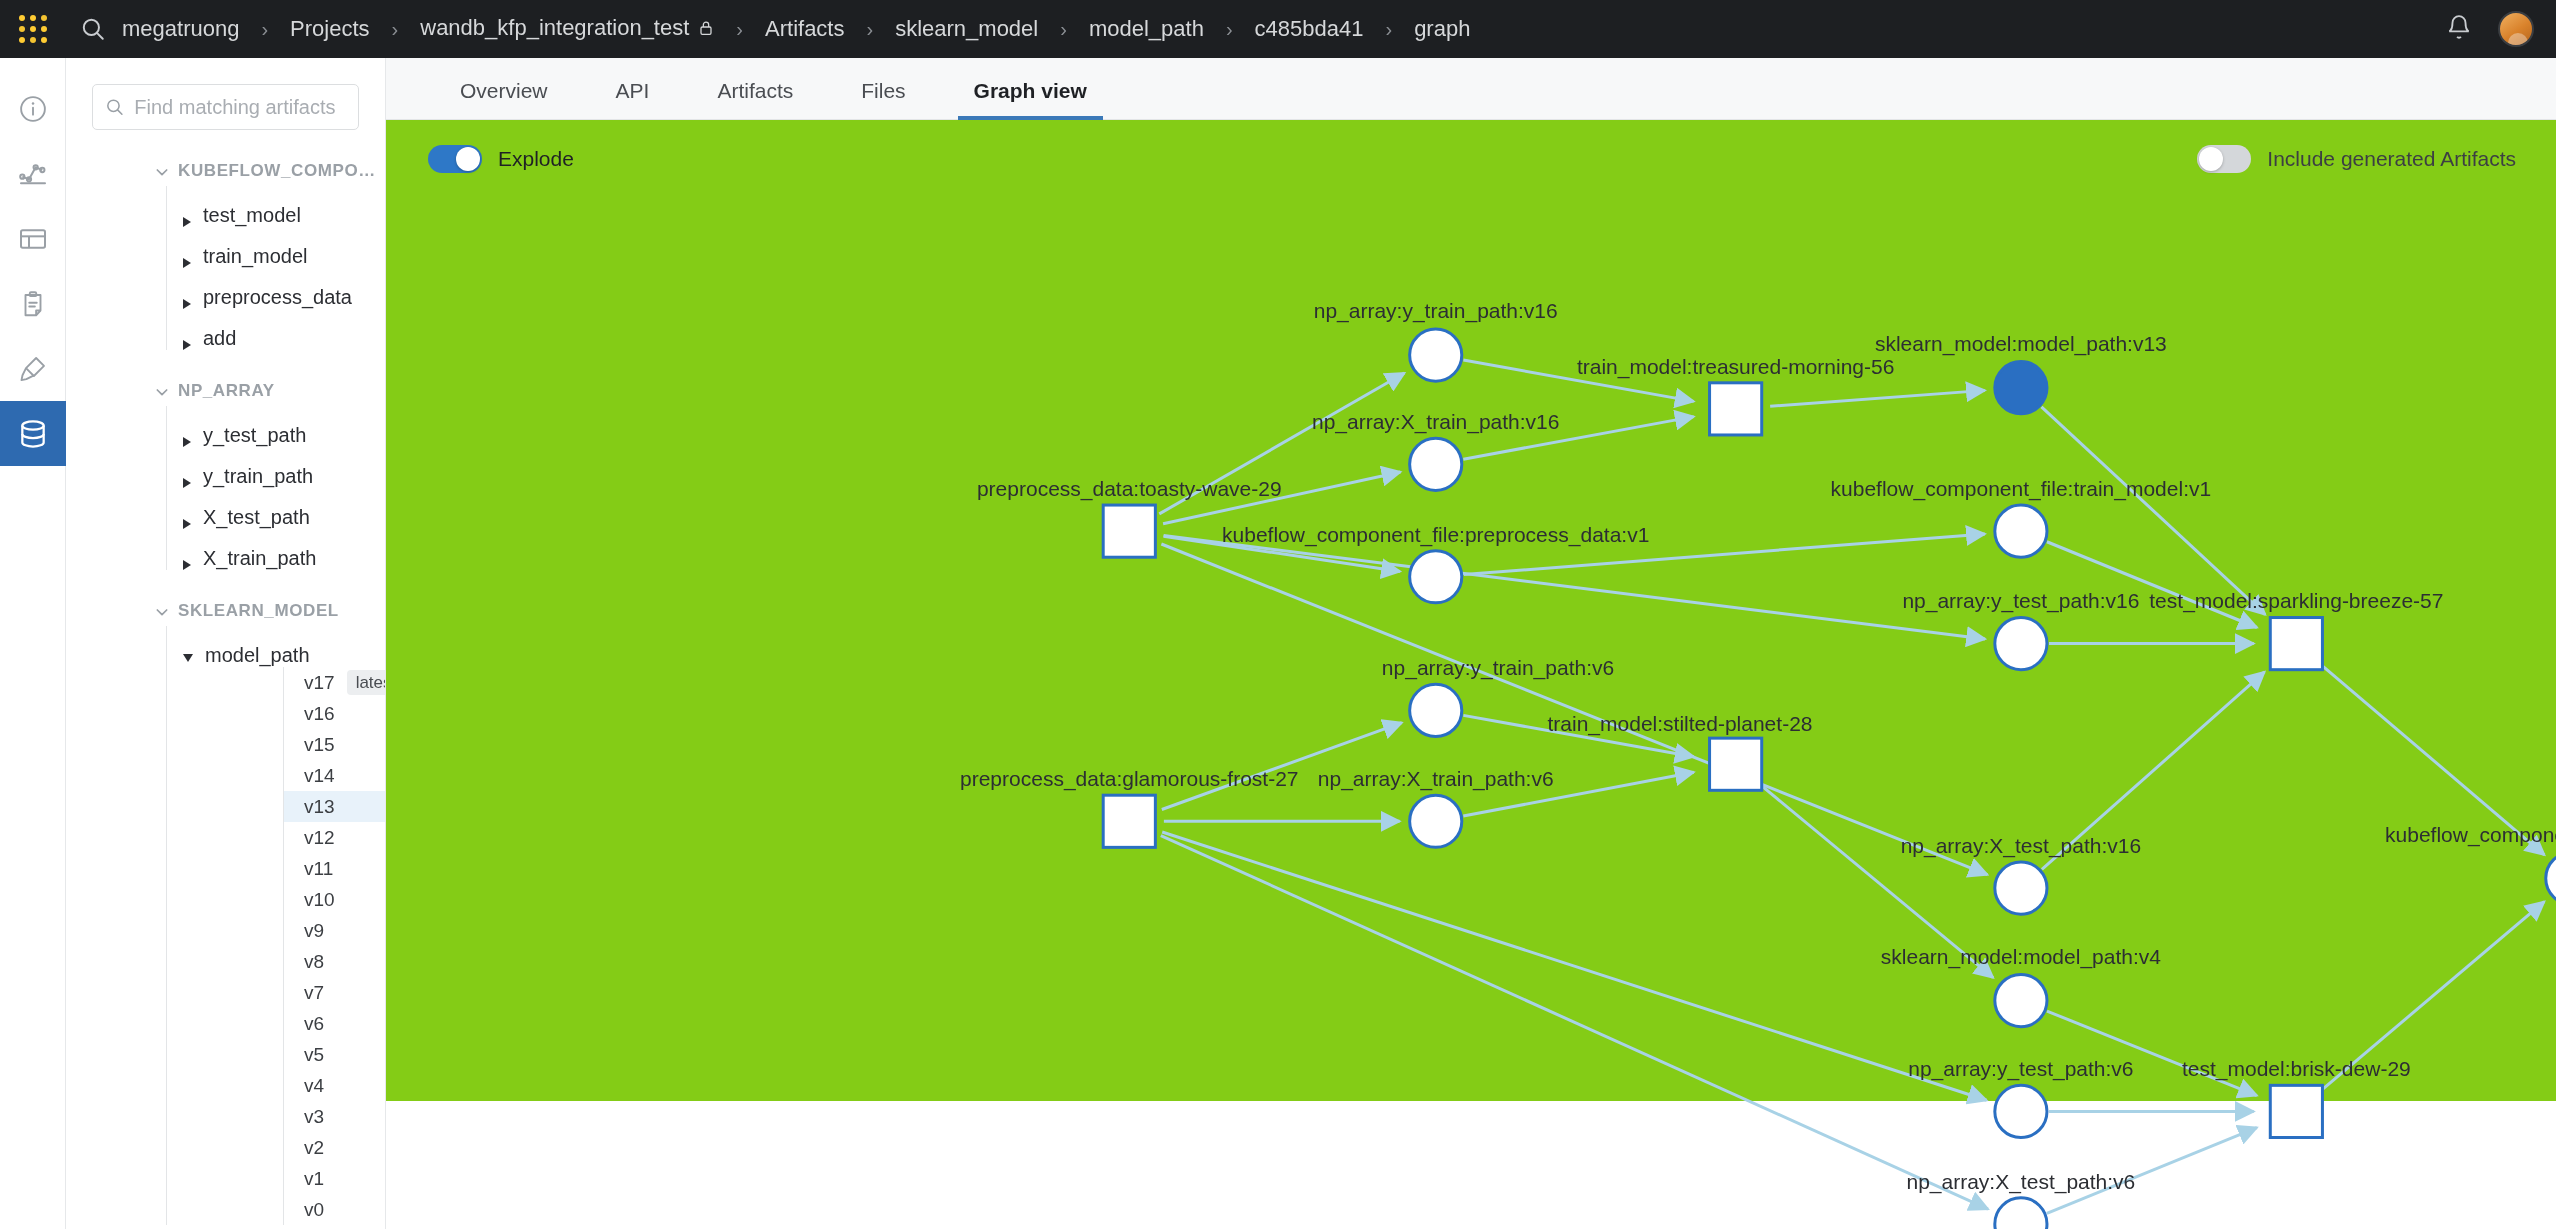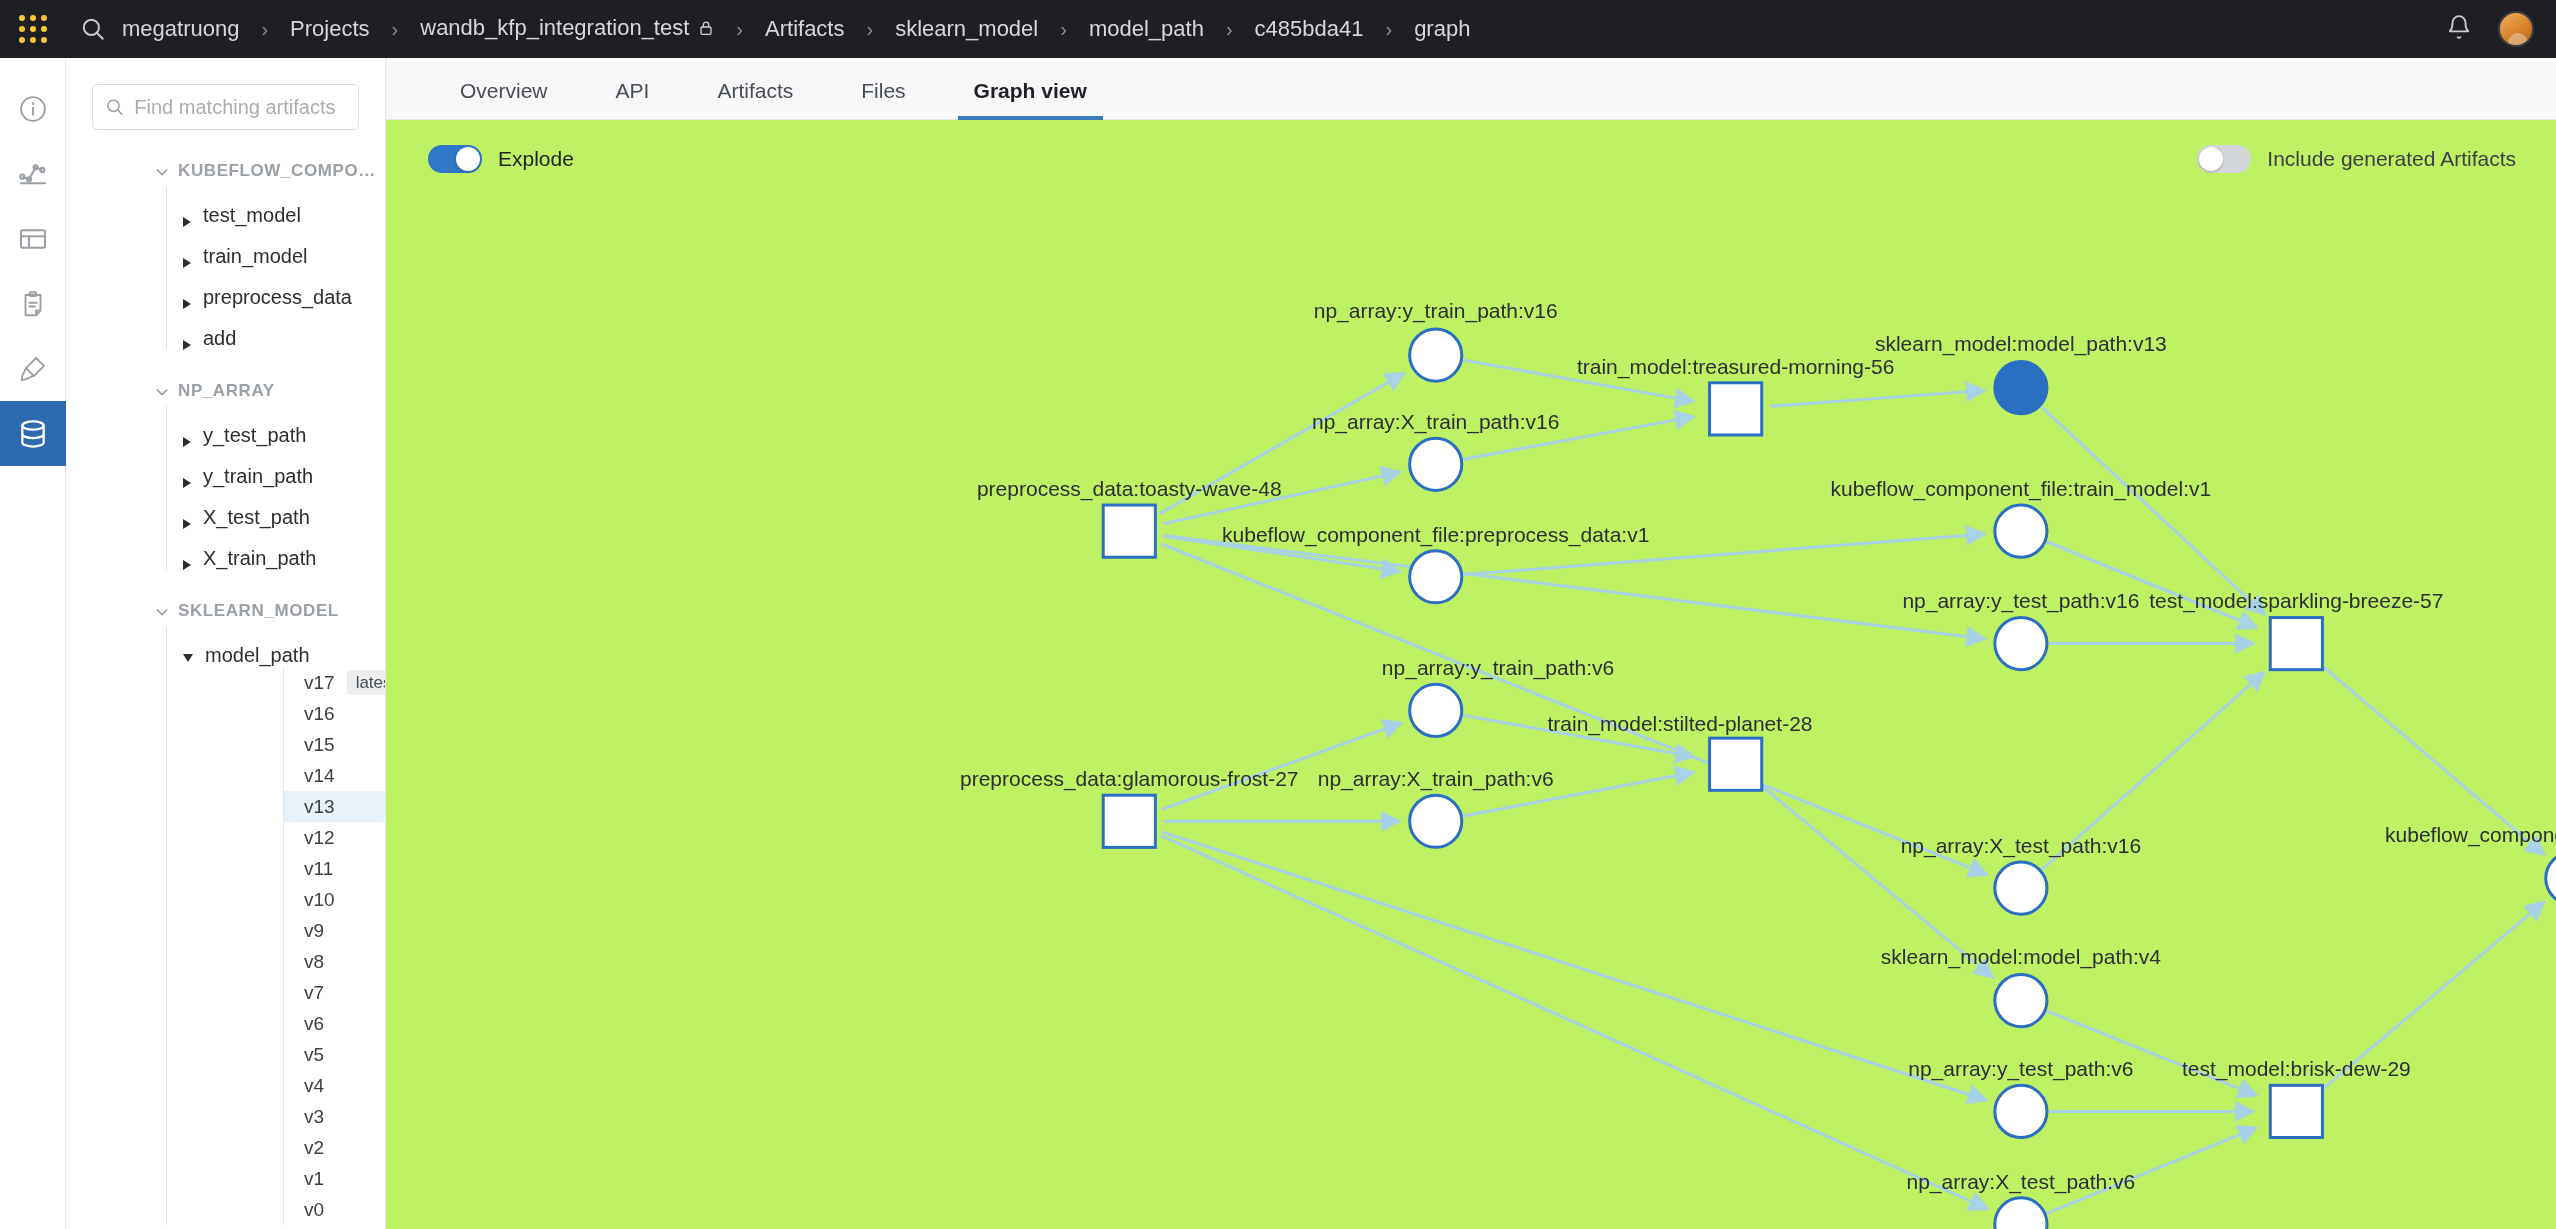--- a/index.html
+++ b/index.html
@@ -84,22 +84,22 @@
     font-size: 19px; color: #3c3f43; cursor: pointer;
   }
   .vitem.sel { background: #e8f2fa; }
   .badge {
     background: #eceef0; color: #4a4d52; font-size: 17px; border-radius: 4px;
     padding: 2px 9px; line-height: 1.25;
   }
 
   
   .main {
-    position: absolute; left: 386px; top: 58px; width: 2170px; height: 1171px;
-    background: #bef264;
+    position: absolute; left: 386px; top: 58px; width: 2170px; height: 1043px;
+    background: #84cc16;
   }
   .tabs {
     height: 62px; display: flex; align-items: flex-end; gap: 0; padding-left: 58px;
     border-bottom: 1px solid #e3e5e7; background: #f7f8f9;
   }
   .tab {
     font-size: 21px; color: #4a4d52; padding: 0 16px 16px 16px; margin-right: 36px;
     cursor: pointer; position: relative; white-space: nowrap;
   }
   .tab.active { color: #1f2125; font-weight: 600; }
@@ -447,21 +447,21 @@
           <circle cx="1634.8899999999999" cy="802.5799999999999" r="26.08" fill="#ffffff" stroke="#2a6fc2" stroke-width="3"></circle>
           <circle cx="1634.8899999999999" cy="913.4199999999998" r="26.08" fill="#ffffff" stroke="#2a6fc2" stroke-width="3"></circle>
           <rect x="1884.28" y="887.3399999999998" width="52.16" height="52.16" fill="#ffffff" stroke="#2a6fc2" stroke-width="3"></rect>
           <circle cx="1634.8899999999999" cy="1025.8899999999999" r="26.08" fill="#ffffff" stroke="#2a6fc2" stroke-width="3"></circle>
         </svg>
       <div id="graph-labels">
           <div class="nodelabel" style="left: 1049.72px; top: 101.35px;">np_array:y_train_path:v16</div>
           <div class="nodelabel" style="left: 1349.64px; top: 156.77px;">train_model:treasured-morning-56</div>
           <div class="nodelabel" style="left: 1634.89px; top: 133.95px;">sklearn_model:model_path:v13</div>
           <div class="nodelabel" style="left: 1049.72px; top: 212.19px;">np_array:X_train_path:v16</div>
-          <div class="nodelabel" style="left: 743.28px; top: 279.02px;">preprocess_data:toasty-wave-48</div>
+          <div class="nodelabel" style="left: 743.28px; top: 279.02px;">preprocess_data:toasty-wave-29</div>
           <div class="nodelabel" style="left: 1049.72px; top: 324.66px;">kubeflow_component_file:preprocess_data:v1</div>
           <div class="nodelabel" style="left: 1634.89px; top: 279.02px;">kubeflow_component_file:train_model:v1</div>
           <div class="nodelabel" style="left: 1634.89px; top: 391.49px;">np_array:y_test_path:v16</div>
           <div class="nodelabel" style="left: 1910.36px; top: 391.49px;">test_model:sparkling-breeze-57</div>
           <div class="nodelabel" style="left: 1112px; top: 458.32px;">np_array:y_train_path:v6</div>
           <div class="nodelabel" style="left: 1294px; top: 513.74px;">train_model:stilted-planet-28</div>
           <div class="nodelabel" style="left: 1049.72px; top: 569.16px;">np_array:X_train_path:v6</div>
           <div class="nodelabel" style="left: 743.28px; top: 569.16px;">preprocess_data:glamorous-frost-27</div>
           <div class="nodelabel" style="left: 1634.89px; top: 635.99px;">np_array:X_test_path:v16</div>
           <div class="nodelabel" style="left: 2185.83px; top: 624.58px;">kubeflow_component_file:test_model:v1</div>

